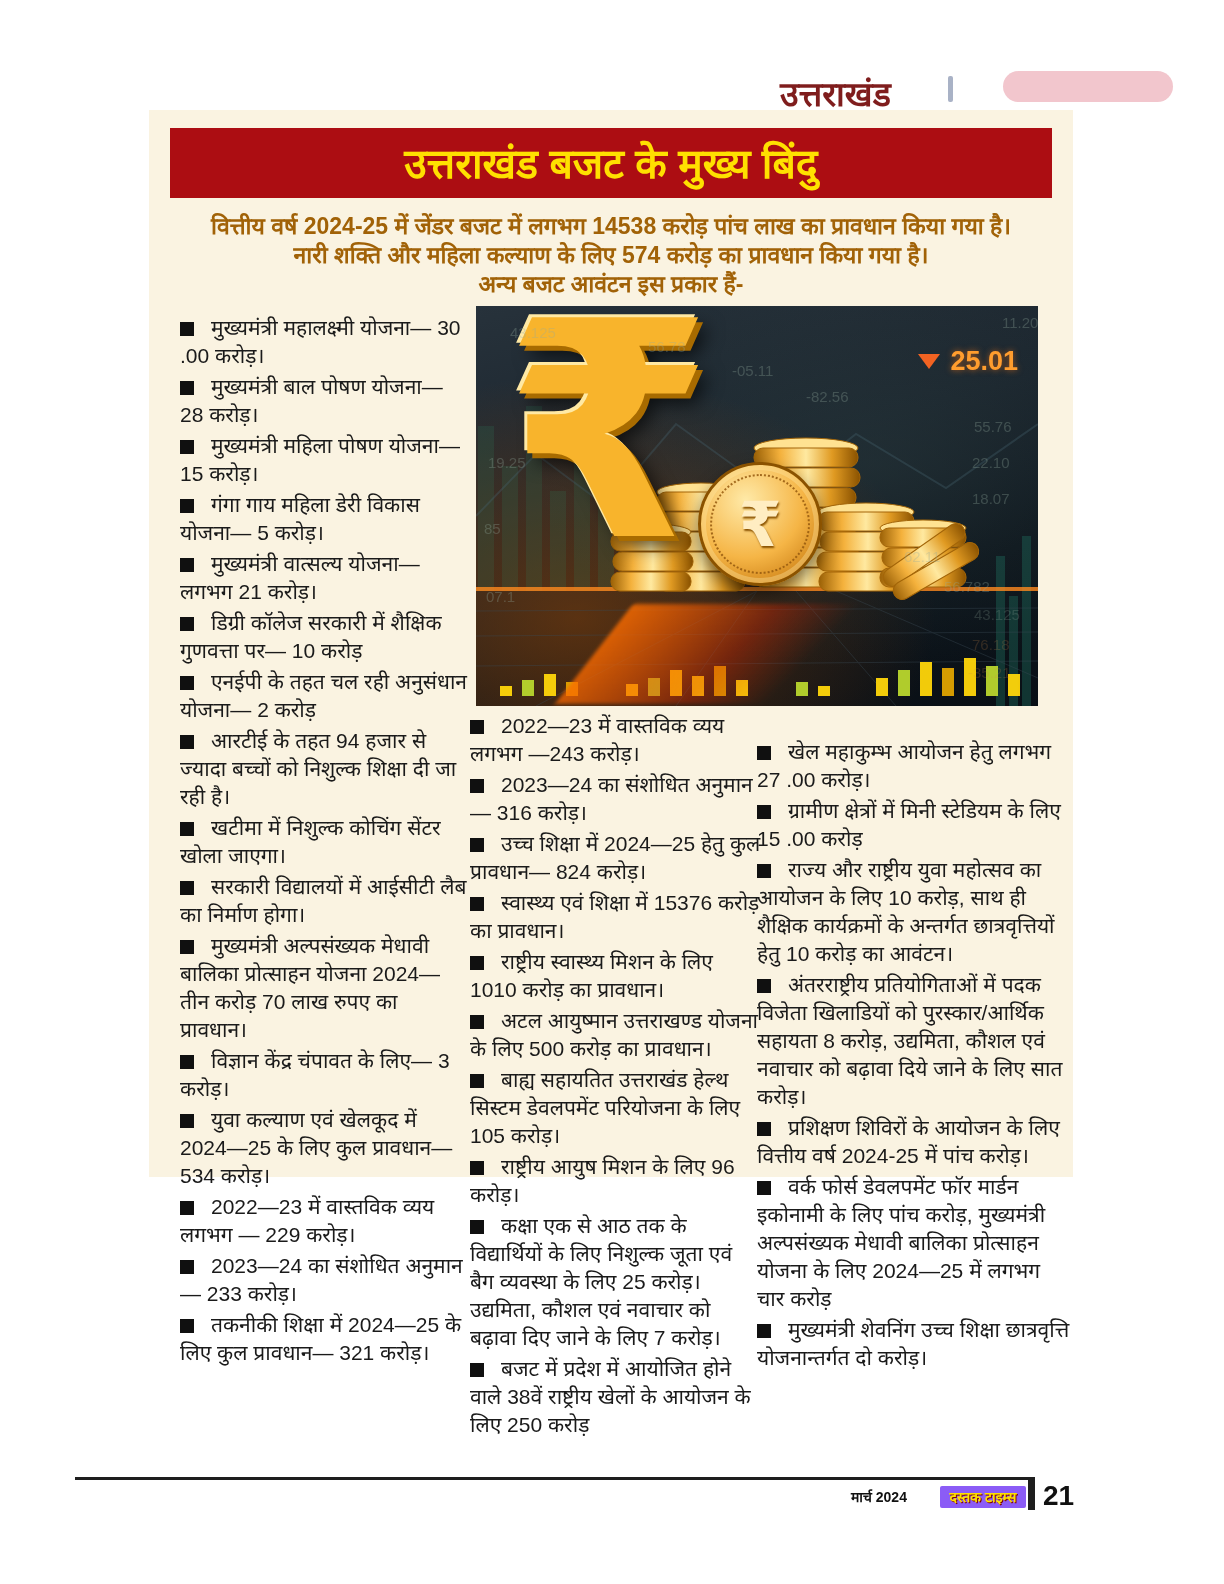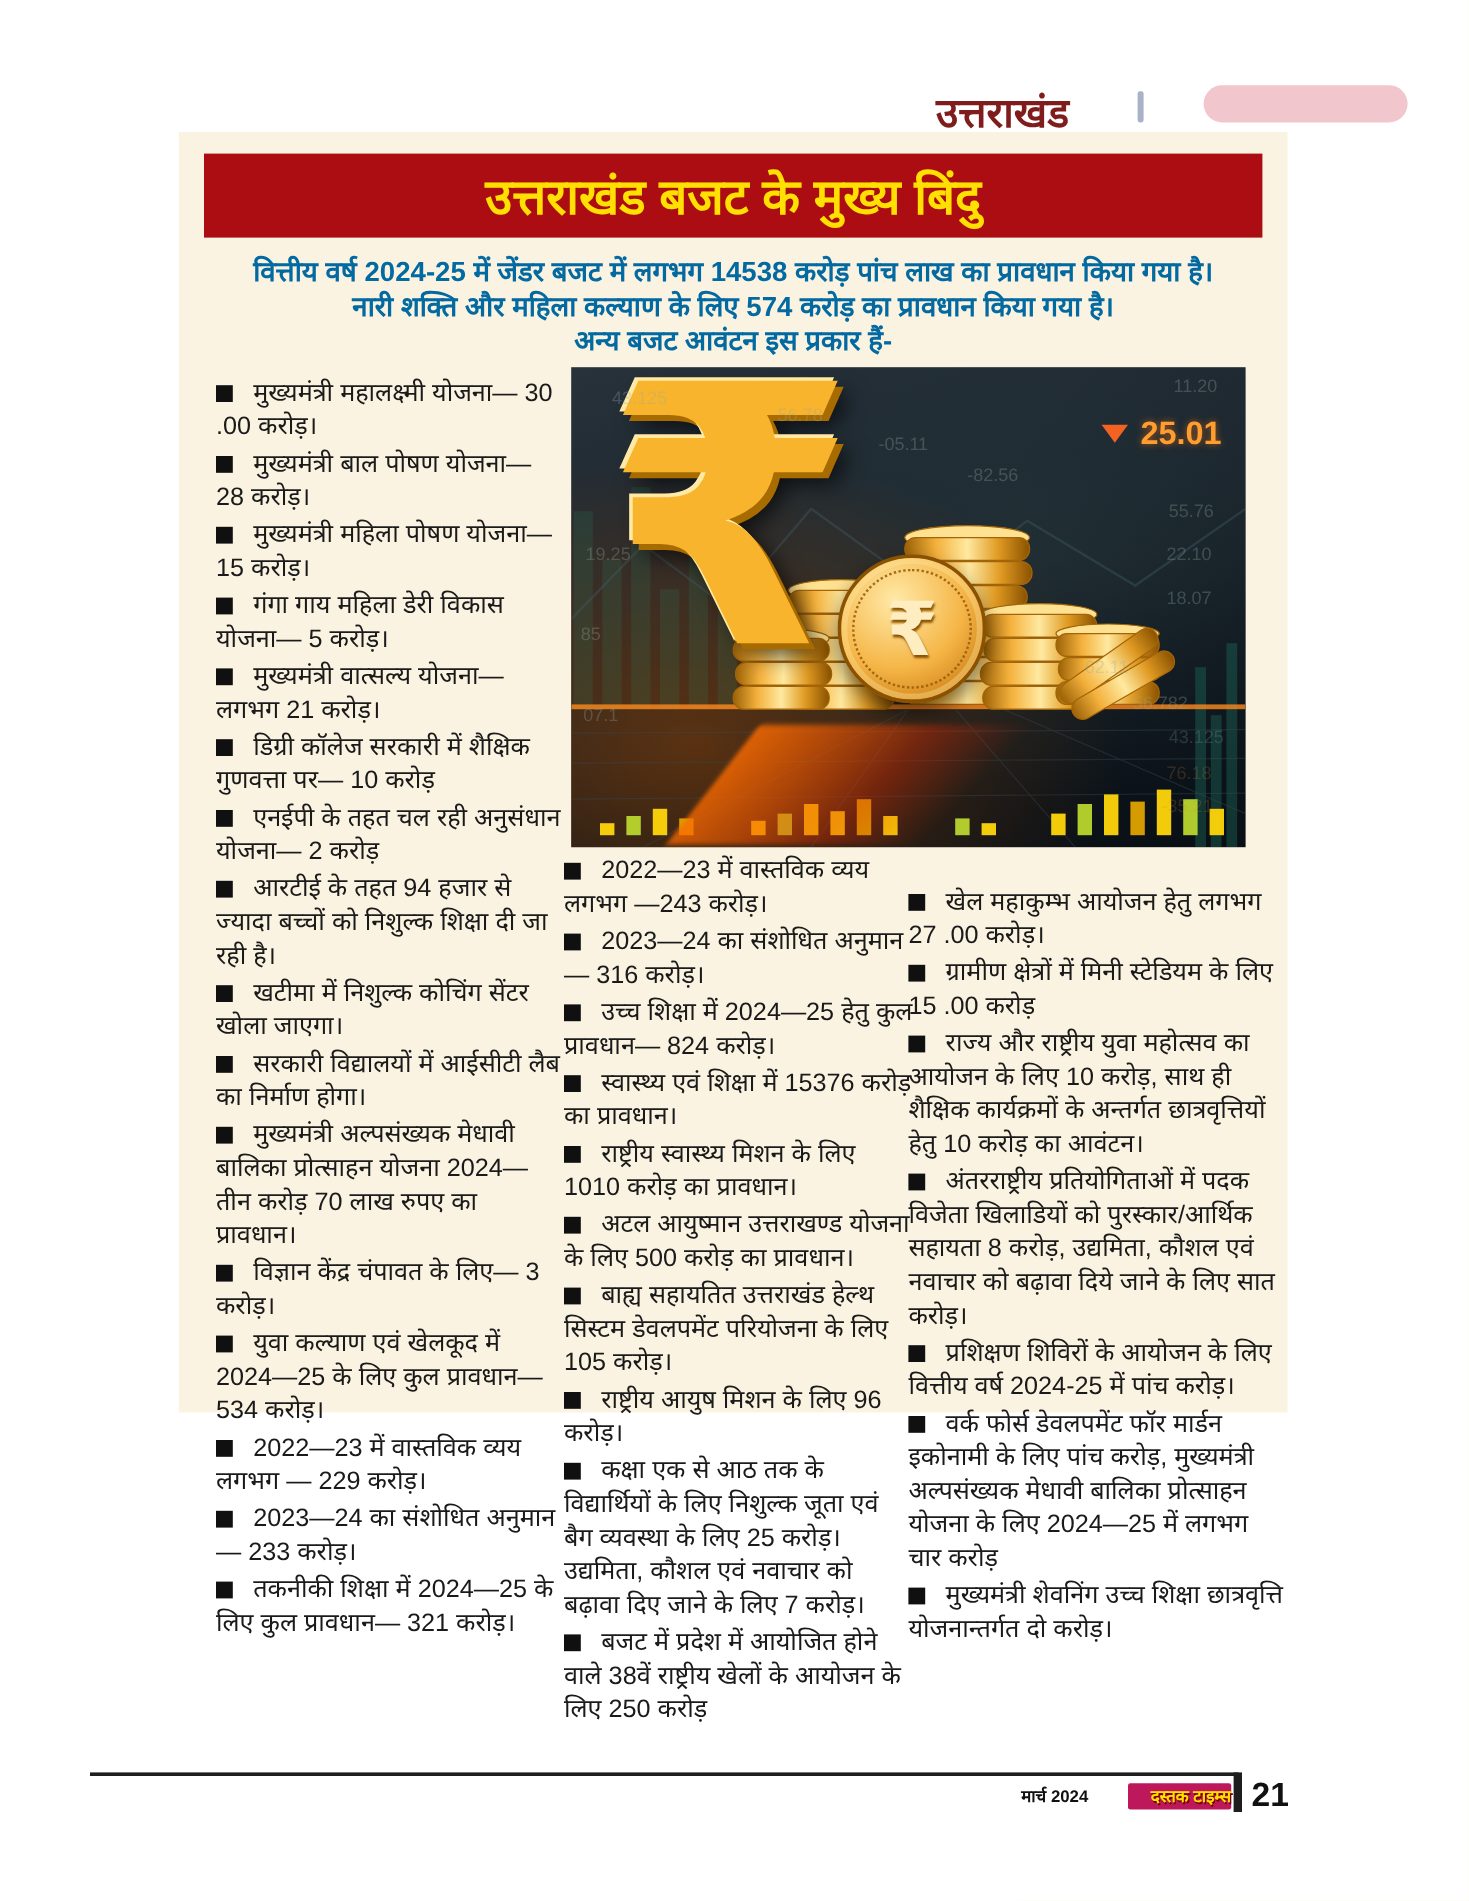--- a/index.html
+++ b/index.html
@@ -10,21 +10,21 @@
   
   .hdr-label{position:absolute;left:780px;top:70px;font-size:34px;font-weight:bold;color:#7f1d1d;}
   .hdr-div{position:absolute;left:948px;top:76px;width:5px;height:26px;background:#a9b2c6;border-radius:2px;}
   .hdr-pill{position:absolute;left:1003px;top:71px;width:170px;height:31px;background:#f2c6cd;border-radius:16px;}
   
   .panel{position:absolute;left:149px;top:110px;width:924px;height:1067px;background:#faf3e1;}
   .banner{
     position:absolute;left:21px;top:18px;width:882px;height:70px;background:#ac0d12;
     color:#ffe000;font-size:41px;font-weight:bold;text-align:center;line-height:72px;
   }
-  .intro{position:absolute;left:0;top:102px;width:100%;text-align:center;font-weight:bold;color:#0369a1;}
+  .intro{position:absolute;left:0;top:102px;width:100%;text-align:center;font-weight:bold;color:#a16207;}
   .intro div{font-size:23px;line-height:29px;}
   
   .col{position:absolute;font-size:21px;line-height:28px;color:#1a1a1a;}
   .col-left{left:31px;top:204px;width:288px;}
   .col-mid{left:321px;top:602px;width:291px;}
   .col-right{left:608px;top:628px;width:316px;}
   .item{margin:0 0 3px 0;}
   .sq{display:inline-block;width:14px;height:14px;background:#101010;margin-right:17px;margin-bottom:-1px;}
   
   .hero{
@@ -57,36 +57,36 @@
   .ticker .tri{width:0;height:0;border-left:11px solid transparent;border-right:11px solid transparent;border-top:15px solid #f26322;}
   .ticker .val{font-size:27px;font-weight:bold;color:#ff9d2e;text-shadow:0 0 6px rgba(255,120,20,.6);}
   .bg-nums span{position:absolute;font-size:15px;color:#93ab9e;opacity:.30;}
   .bg-nums span:nth-of-type(1){left:34px;top:18px;}
   .bg-nums span:nth-of-type(2){left:172px;top:32px;}
   .bg-nums span:nth-of-type(3){left:256px;top:56px;}
   .bg-nums span:nth-of-type(4){left:330px;top:82px;}
   .bg-nums span:nth-of-type(5){left:12px;top:148px;}
   .bg-nums span:nth-of-type(6){left:8px;top:214px;}
   .bg-nums span:nth-of-type(7){left:10px;top:282px;}
-  .bg-nums span:nth-of-type(8){left:502px;top:8px;}
+  .bg-nums span:nth-of-type(8){left:526px;top:8px;}
   .bg-nums span:nth-of-type(9){left:498px;top:112px;}
   .bg-nums span:nth-of-type(10){left:496px;top:148px;}
   .bg-nums span:nth-of-type(11){left:496px;top:184px;}
   .bg-nums span:nth-of-type(12){left:428px;top:242px;}
   .bg-nums span:nth-of-type(13){left:468px;top:272px;}
   .bg-nums span:nth-of-type(14){left:498px;top:300px;opacity:.22;}
   .bg-nums span:nth-of-type(15){left:496px;top:330px;opacity:.2;color:#cf8a4a;}
   .bg-nums span:nth-of-type(16){left:492px;top:358px;opacity:.2;color:#cf8a4a;}
   
   .foot-rule{position:absolute;left:75px;top:1477px;width:957px;height:3px;background:#1e1e1e;}
   .foot-bar{position:absolute;left:1028px;top:1477px;width:7px;height:33px;background:#1e1e1e;}
   .foot-month{position:absolute;left:851px;top:1487px;font-size:14px;font-weight:bold;color:#111;}
   .foot-badge{
-    position:absolute;left:940px;top:1486px;width:86px;height:22px;background:#be185d;
-    color:#ffe100;font-size:14px;font-weight:bold;text-align:right;line-height:22px;border-radius:2px;
+    position:absolute;left:940px;top:1486px;width:86px;height:22px;background:#8b5cf6;
+    color:#ffe100;font-size:14px;font-weight:bold;text-align:center;line-height:22px;border-radius:2px;
     text-shadow:1px 1px 0 #7a0000;
   }
   .foot-page{position:absolute;left:1043px;top:1480px;font-size:28px;font-weight:bold;color:#111;}
 </style>
 </head>
 <body>
 
 <div class="hdr-label">उत्तराखंड</div>
 <div class="hdr-div"></div>
 <div class="hdr-pill"></div>

